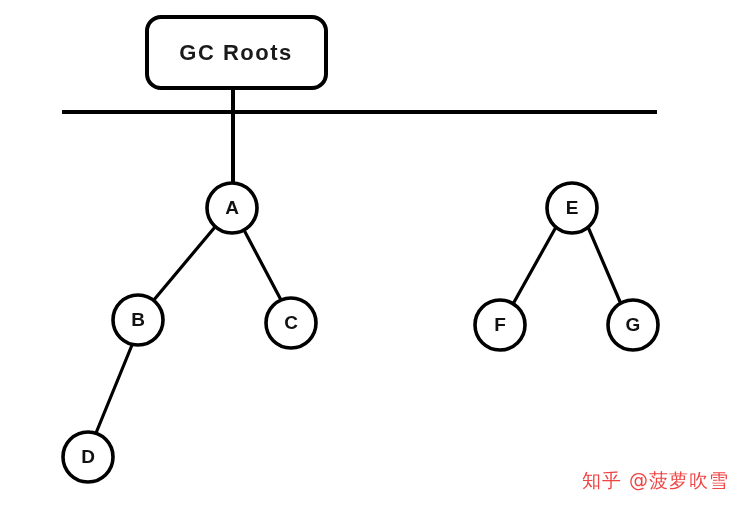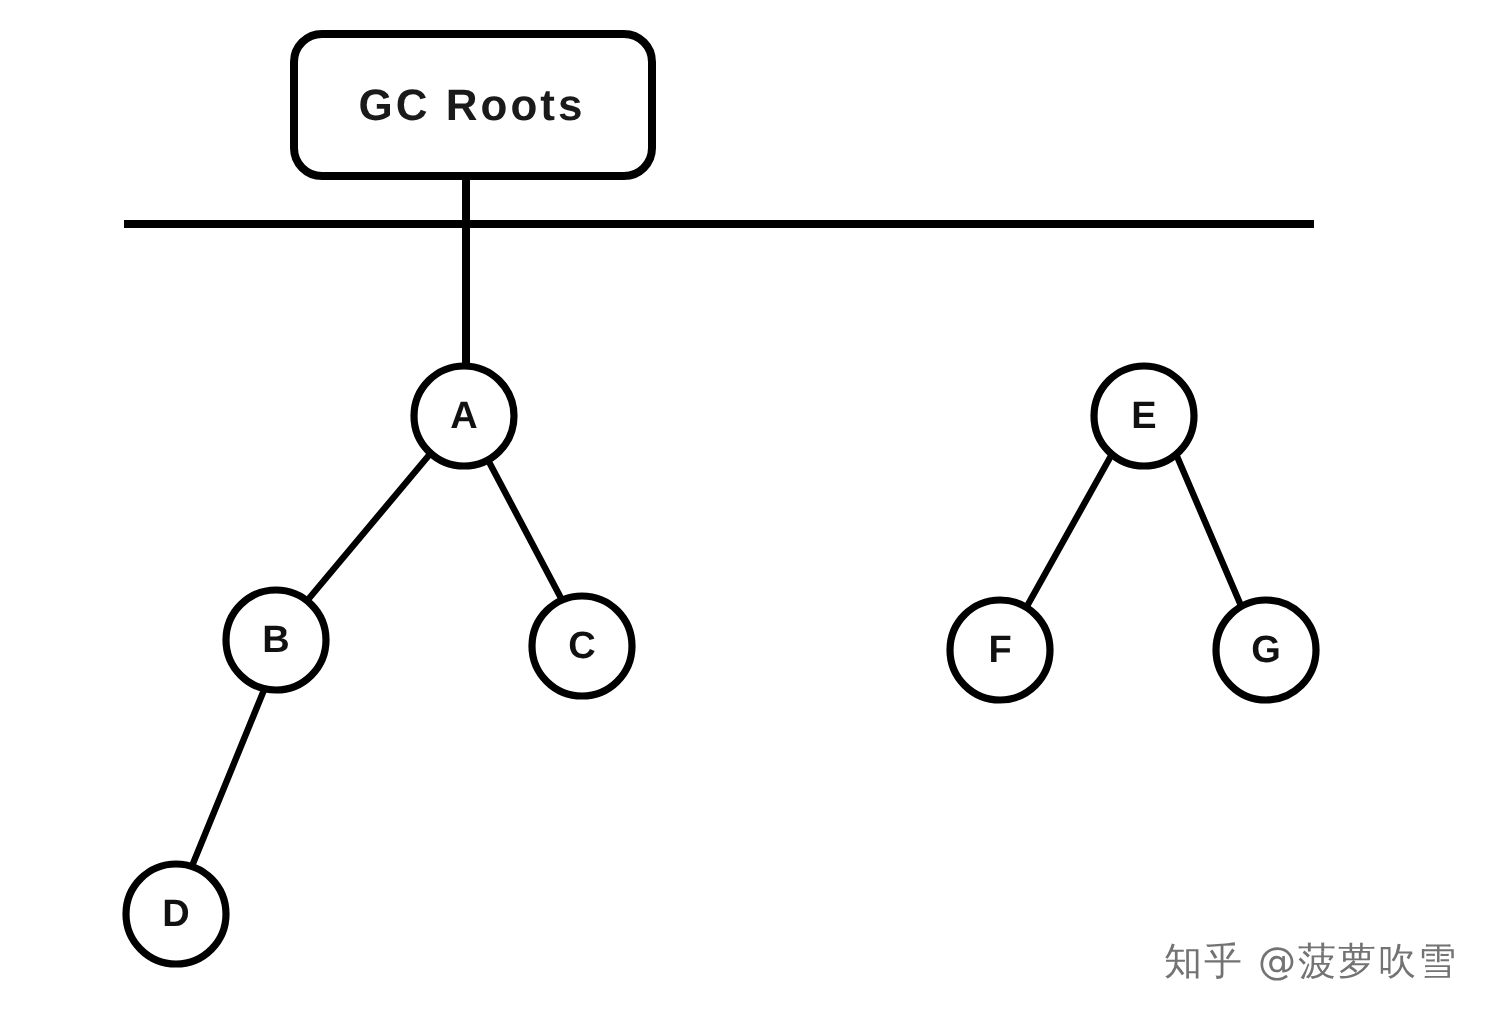--- a/index.html
+++ b/index.html
@@ -66,21 +66,21 @@
     fill: #111111;
     text-anchor: middle;
     dominant-baseline: middle;
   }
   .watermark-text {
     position: absolute;
     right: 14px;
     bottom: 14px;
     font-family: "DejaVu Sans", sans-serif;
     font-size: 19px;
-    color: #737373;
+    color: #ef4444;
     letter-spacing: 1px;
     white-space: nowrap;
     user-select: none;
   }
 </style>
 </head>
 <body>
 
 <div id="canvas">
 

